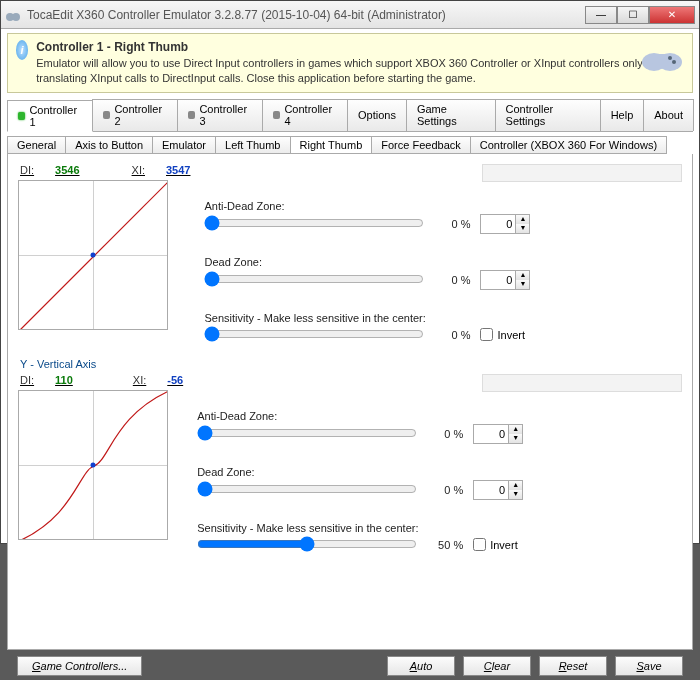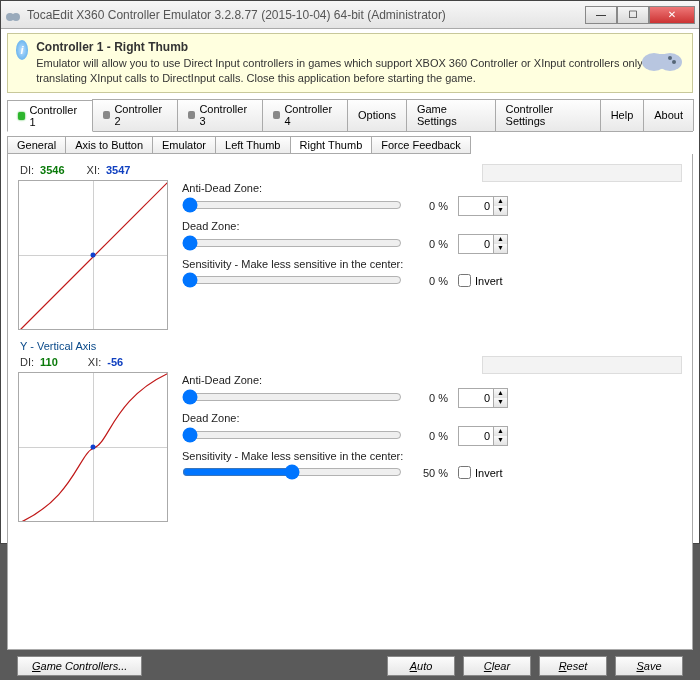--- a/index.html
+++ b/index.html
@@ -24,31 +24,31 @@
 .tab.active { background:#fff; position:relative; top:1px; border-bottom:1px solid #fff; }
 .led { width:8px; height:8px; border-radius:2px; display:inline-block; }
 .led.green { background:#2db52d; box-shadow:0 0 2px #2db52d; }
 .led.off { background:#888; }
 .subtabs { display:flex; margin-top:4px; }
 .subtab { padding: 2px 9px; border:1px solid #aaa; background:linear-gradient(#fefefe,#ececec); margin-right:-1px; cursor:pointer; }
 .subtab.active { background:#fff; }
 .panel { border:1px solid #aaa; border-top:none; padding:6px 10px 10px 10px; height: 496px; background:#fff; }
 .group-title { color:#0a4a8a; margin: 4px 0 2px 2px; }
 .axis-row { display:flex; gap:14px; margin: 2px 0; }
-.readouts { display:flex; gap:6px; margin:2px 0 4px 2px; font-size:11px; }
+.readouts { display:flex; gap:21px; margin:2px 0 4px 2px; font-size:11px;text-decoration:underline; }
 .readouts .lbl { color:#333; }
 .readouts .vg { color:#0a7a0a; font-weight:bold; }
 .readouts .vb { color:#1040c0; font-weight:bold; }
 .axis-graph { width:150px; height:150px; border:1px solid #aaa; background:#fff; position:relative; }
 .axis-graph .hline, .axis-graph .vline { position:absolute; background:#d0d0d0; }
 .axis-graph .hline { left:0; right:0; top:50%; height:1px; }
 .axis-graph .vline { top:0; bottom:0; left:50%; width:1px; }
 .axis-graph .dot { position:absolute; width:5px; height:5px; background:#1040d0; border-radius:50%; left:50%; top:50%; transform:translate(-50%,-50%); }
 .axis-graph svg { position:absolute; left:0; top:0; width:100%; height:100%; }
-.controls { flex:1; display:flex; flex-direction:column; gap:0; padding-top: 2px; }
+.controls { flex:1; display:flex; flex-direction:column; gap:18px; padding-top: 2px; }
 .ctrl-block { display:flex; flex-direction:column; gap:2px; margin-bottom:4px;}
 .ctrl-label { color:#222; }
 .ctrl-row { display:flex; align-items:center; gap:10px; }
 .slider { width:220px; }
 input[type=range] { width:100%; }
 .pct { width:36px; text-align:right; color:#222; }
 .spin { display:flex; align-items:center; border:1px solid #aaa; height:20px; }
 .spin input { width:34px; border:none; text-align:right; padding-right:3px; height:18px; outline:none; }
 .spin .updown { display:flex; flex-direction:column; }
 .spin .ud { width:14px; height:9px; border-left:1px solid #aaa; background:linear-gradient(#fafafa,#e3e3e3); font-size:7px; text-align:center; line-height:8px; cursor:pointer; }
@@ -127,20 +127,21 @@
         </div>
     </div>
 
     <div class="subtabs">
       <div class="subtab">General</div>
       <div class="subtab">Axis to Button</div>
       <div class="subtab">Emulator</div>
       <div class="subtab">Left Thumb</div>
       <div class="subtab active">Right Thumb</div>
       <div class="subtab">Force Feedback</div>
+      <div class="subtab">Controller (XBOX 360 For Windows)</div>
     </div>
 
     <div class="panel">
 
       <div class="axis-row">
         <div>
           <div class="readouts">
             <span class="lbl">DI:</span>
             <span class="vg">3546</span>
             <span style="width:10px"></span>

